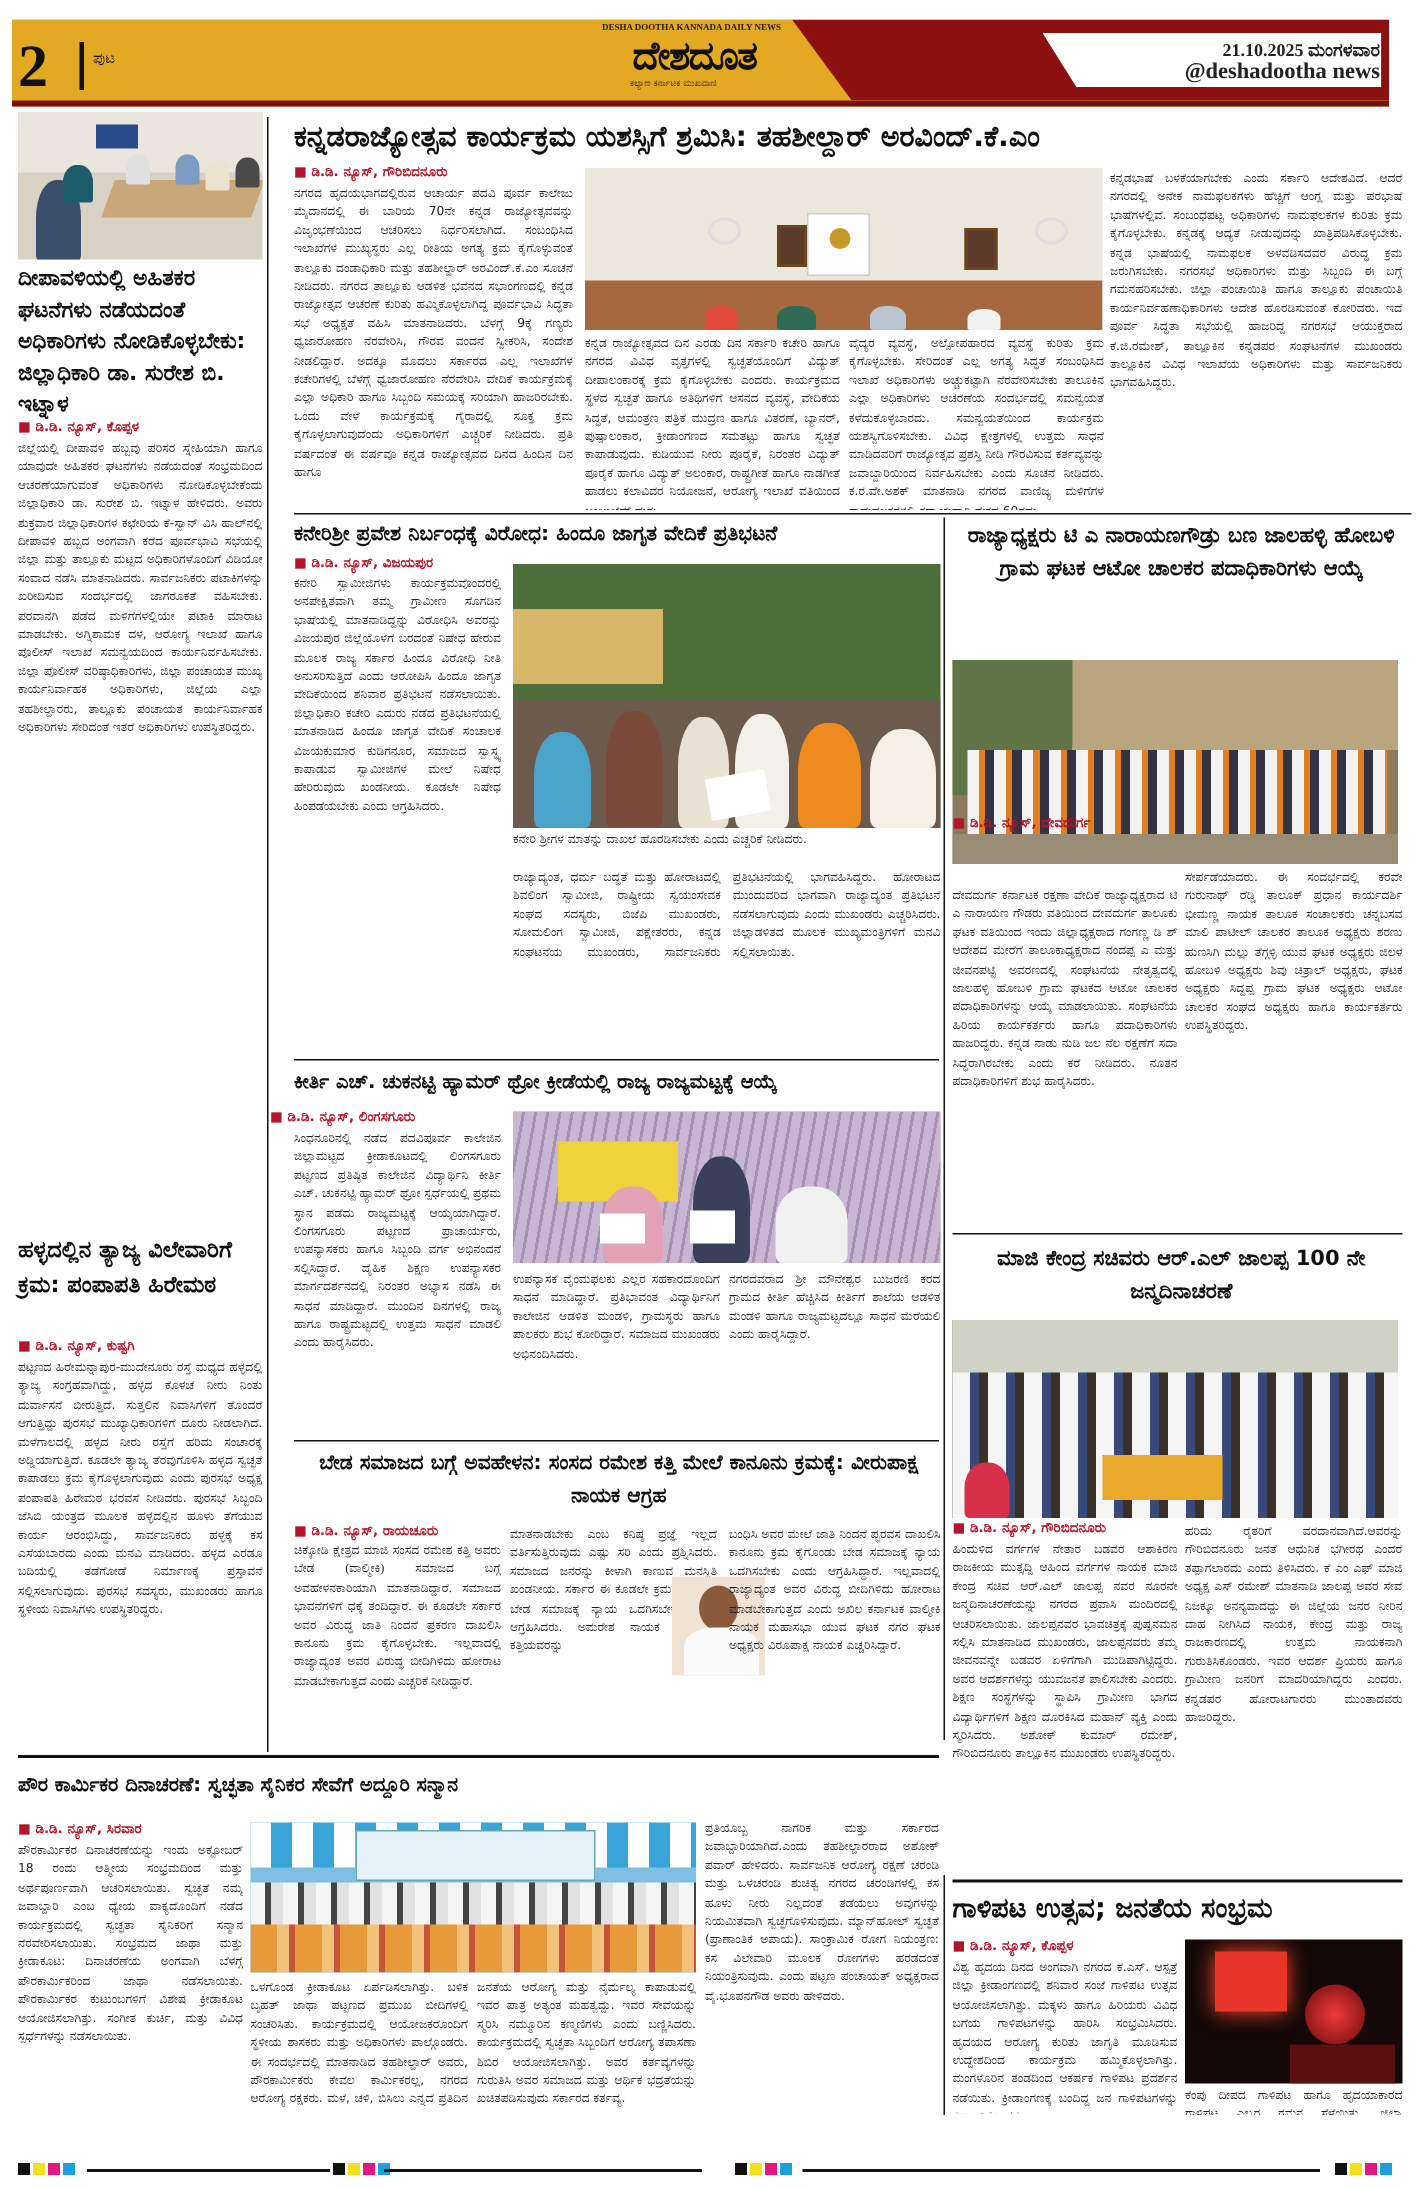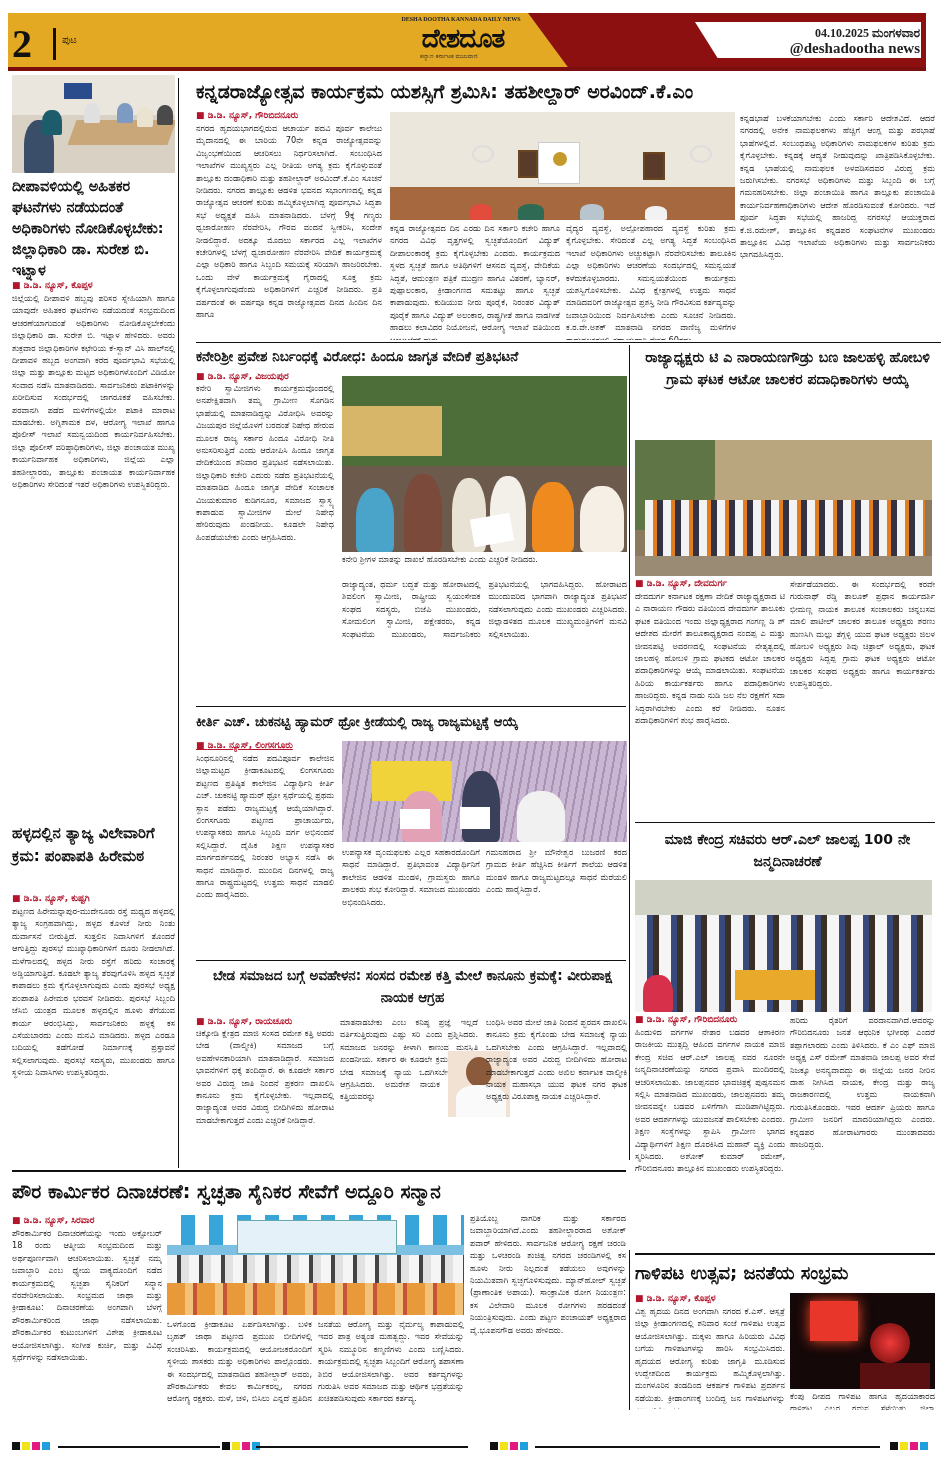--- a/index.html
+++ b/index.html
@@ -38,21 +38,21 @@
 <div class="abs masthead"></div>
 <div class="abs mh-red"></div>
 <div class="abs mh-bottom"></div>
 <div class="abs mh-datebox"></div>
 <div class="abs page-num">2</div>
 <div class="abs page-bar"></div>
 <div class="abs page-label">ಪುಟ</div>
 <div class="abs tagline-top">DESHA DOOTHA KANNADA DAILY NEWS</div>
 <div class="abs logo">ದೇಶದೂತ</div>
 <div class="abs logo-sub">ಕಲ್ಯಾಣ ಕರ್ನಾಟಕ ಮುಖವಾಣಿ</div>
-<div class="abs date">04.10.2025 ಮಂಗಳವಾರ</div>
+<div class="abs date">21.10.2025 ಮಂಗಳವಾರ</div>
 <div class="abs handle">@deshadootha news</div>
 
 <div class="abs photo" style="left:12px;top:75px;width:163px;height:98px;background:#d9d2c4;">
   <div style="position:absolute;left:0;top:0;width:163px;height:40px;background:#eae6de;"></div>
   <div style="position:absolute;left:52px;top:8px;width:28px;height:16px;background:#2a4b8c;"></div>
   <div style="position:absolute;left:60px;top:45px;width:100px;height:25px;background:#c9a779;transform:skewX(-20deg);"></div>
   <div class="crowd" style="left:12px;top:45px;width:30px;height:55px;background:#3a4e6a;"></div>
   <div class="crowd" style="left:30px;top:35px;width:20px;height:25px;background:#1d5c6a;"></div>
   <div class="crowd" style="left:72px;top:28px;width:16px;height:20px;background:#e0e0e0;"></div>
   <div class="crowd" style="left:105px;top:28px;width:16px;height:20px;background:#7d9ac2;"></div>
@@ -110,40 +110,40 @@
 
 <div class="abs rule-v" style="left:629px;top:345px;height:815px;width:1px;"></div>
 
 <div class="abs h-big" style="left:640px;top:346px;width:295px;font-size:14px;line-height:22px;text-align:center;">ರಾಜ್ಯಾಧ್ಯಕ್ಷರು ಟಿ ಎ ನಾರಾಯಣಗೌಡ್ರು ಬಣ ಜಾಲಹಳ್ಳಿ ಹೋಬಳಿ ಗ್ರಾಮ ಘಟಕ ಆಟೋ ಚಾಲಕರ ಪದಾಧಿಕಾರಿಗಳು ಆಯ್ಕೆ</div>
 <div class="abs photo" style="left:635px;top:440px;width:297px;height:136px;background:#8c7a5e;">
   <div style="position:absolute;left:0;top:0;width:297px;height:60px;background:#b9a57e;"></div>
   <div style="position:absolute;left:0;top:0;width:80px;height:90px;background:#5f7545;border-radius:0 0 40% 0;"></div>
   <div style="position:absolute;left:10px;top:60px;width:280px;height:56px;background:repeating-linear-gradient(90deg,#f3f3f3 0 8px,#e27e20 8px 12px,#334 12px 18px);"></div>
   <div style="position:absolute;left:0;top:116px;width:297px;height:20px;background:#9a8c74;"></div>
 </div>
-<div class="abs byline" style="left:635px;top:578px;">ಡಿ.ಡಿ. ನ್ಯೂಸ್, ದೇವದುರ್ಗ</div>
+<div class="abs byline" style="left:635px;top:544px;">ಡಿ.ಡಿ. ನ್ಯೂಸ್, ದೇವದುರ್ಗ</div>
 <div class="abs body" style="left:635px;top:590px;width:150px;height:230px;">ದೇವದುರ್ಗ ಕರ್ನಾಟಕ ರಕ್ಷಣಾ ವೇದಿಕೆ ರಾಜ್ಯಾಧ್ಯಕ್ಷರಾದ ಟಿ ಎ ನಾರಾಯಣ ಗೌಡರು ವತಿಯಿಂದ ದೇವದುರ್ಗ ತಾಲೂಕು ಘಟಕ ವತಿಯಿಂದ ಇಂದು ಜಿಲ್ಲಾಧ್ಯಕ್ಷರಾದ ಗಂಗಣ್ಣ ಡಿ ಶ್ ಆದೇಶದ ಮೇರೆಗೆ ತಾಲೂಕಾಧ್ಯಕ್ಷರಾದ ನಂದಪ್ಪ ಎ ಮತ್ತು ಜೀವನಪಟ್ಟಿ ಅವರಣದಲ್ಲಿ ಸಂಘಟನೆಯ ನೇತೃತ್ವದಲ್ಲಿ ಜಾಲಹಳ್ಳಿ ಹೋಬಳಿ ಗ್ರಾಮ ಘಟಕದ ಆಟೋ ಚಾಲಕರ ಪದಾಧಿಕಾರಿಗಳನ್ನು ಆಯ್ಕೆ ಮಾಡಲಾಯಿತು. ಸಂಘಟನೆಯ ಹಿರಿಯ ಕಾರ್ಯಕರ್ತರು ಹಾಗೂ ಪದಾಧಿಕಾರಿಗಳು ಹಾಜರಿದ್ದರು. ಕನ್ನಡ ನಾಡು ನುಡಿ ಜಲ ನೆಲ ರಕ್ಷಣೆಗೆ ಸದಾ ಸಿದ್ಧರಾಗಿರಬೇಕು ಎಂದು ಕರೆ ನೀಡಿದರು. ನೂತನ ಪದಾಧಿಕಾರಿಗಳಿಗೆ ಶುಭ ಹಾರೈಸಿದರು.</div>
 <div class="abs body" style="left:790px;top:578px;width:145px;height:242px;">ಸೇರ್ಪಡೆಯಾದರು. ಈ ಸಂದರ್ಭದಲ್ಲಿ ಕರವೇ ಗುರುನಾಥ್ ರೆಡ್ಡಿ ತಾಲೂಕ್ ಪ್ರಧಾನ ಕಾರ್ಯದರ್ಶಿ ಭೀಮಣ್ಣ ನಾಯಕ ತಾಲೂಕ ಸಂಚಾಲಕರು ಚನ್ನಬಸವ ಮಾಲಿ ಪಾಟೀಲ್ ಚಾಲಕರ ತಾಲೂಕ ಅಧ್ಯಕ್ಷರು ಶರಣು ಹುಣಸಿಗಿ ಮಲ್ಲು ತೆಗ್ಗಳ್ಳಿ ಯುವ ಘಟಕ ಅಧ್ಯಕ್ಷರು ಜಿಲಳ ಹೋಬಳಿ ಅಧ್ಯಕ್ಷರು ಶಿವು ಚಿತ್ರಾಲ್ ಅಧ್ಯಕ್ಷರು, ಘಟಕ ಅಧ್ಯಕ್ಷರು ಸಿದ್ದಪ್ಪ ಗ್ರಾಮ ಘಟಕ ಅಧ್ಯಕ್ಷರು ಆಟೋ ಚಾಲಕರ ಸಂಘದ ಅಧ್ಯಕ್ಷರು ಹಾಗೂ ಕಾರ್ಯಕರ್ತರು ಉಪಸ್ಥಿತರಿದ್ದರು.</div>
 
 <div class="abs rule-h" style="left:196px;top:706px;width:430px;height:1px;"></div>
 
 <div class="abs h-big" style="left:196px;top:711px;width:430px;font-size:13px;line-height:22px;white-space:nowrap;">ಕೀರ್ತಿ ಎಚ್. ಚುಕನಟ್ಟಿ ಹ್ಯಾಮರ್ ಥ್ರೋ ಕ್ರೀಡೆಯಲ್ಲಿ ರಾಜ್ಯ ರಾಜ್ಯಮಟ್ಟಕ್ಕೆ ಆಯ್ಕೆ</div>
-<div class="abs byline" style="left:196px;top:740px;text-decoration:underline;">ಡಿ.ಡಿ. ನ್ಯೂಸ್, ಲಿಂಗಸಗೂರು</div>
+<div class="abs byline" style="left:180px;top:740px;">ಡಿ.ಡಿ. ನ್ಯೂಸ್, ಲಿಂಗಸಗೂರು</div>
 <div class="abs body" style="left:196px;top:752px;width:138px;height:200px;">ಸಿಂಧನೂರಿನಲ್ಲಿ ನಡೆದ ಪದವಿಪೂರ್ವ ಕಾಲೇಜಿನ ಜಿಲ್ಲಾಮಟ್ಟದ ಕ್ರೀಡಾಕೂಟದಲ್ಲಿ ಲಿಂಗಸಗೂರು ಪಟ್ಟಣದ ಪ್ರತಿಷ್ಠಿತ ಕಾಲೇಜಿನ ವಿದ್ಯಾರ್ಥಿನಿ ಕೀರ್ತಿ ಎಚ್. ಚುಕನಟ್ಟಿ ಹ್ಯಾಮರ್ ಥ್ರೋ ಸ್ಪರ್ಧೆಯಲ್ಲಿ ಪ್ರಥಮ ಸ್ಥಾನ ಪಡೆದು ರಾಜ್ಯಮಟ್ಟಕ್ಕೆ ಆಯ್ಕೆಯಾಗಿದ್ದಾರೆ. ಲಿಂಗಸಗೂರು ಪಟ್ಟಣದ ಪ್ರಾಚಾರ್ಯರು, ಉಪನ್ಯಾಸಕರು ಹಾಗೂ ಸಿಬ್ಬಂದಿ ವರ್ಗ ಅಭಿನಂದನೆ ಸಲ್ಲಿಸಿದ್ದಾರೆ. ದೈಹಿಕ ಶಿಕ್ಷಣ ಉಪನ್ಯಾಸಕರ ಮಾರ್ಗದರ್ಶನದಲ್ಲಿ ನಿರಂತರ ಅಭ್ಯಾಸ ನಡೆಸಿ ಈ ಸಾಧನೆ ಮಾಡಿದ್ದಾರೆ. ಮುಂದಿನ ದಿನಗಳಲ್ಲಿ ರಾಜ್ಯ ಹಾಗೂ ರಾಷ್ಟ್ರಮಟ್ಟದಲ್ಲಿ ಉತ್ತಮ ಸಾಧನೆ ಮಾಡಲಿ ಎಂದು ಹಾರೈಸಿದರು.</div>
 <div class="abs photo" style="left:342px;top:741px;width:285px;height:101px;background:#bba7c8;">
   <div style="position:absolute;left:0;top:0;width:285px;height:101px;background:repeating-linear-gradient(100deg,#c8b6d2 0 6px,#a892b4 6px 8px);"></div>
   <div style="position:absolute;left:30px;top:20px;width:80px;height:40px;background:#f0d23a;"></div>
   <div class="crowd" style="left:60px;top:50px;width:40px;height:51px;background:#e3a1b6;"></div>
   <div class="crowd" style="left:120px;top:30px;width:38px;height:71px;background:#3a3f5a;"></div>
   <div class="crowd" style="left:175px;top:50px;width:48px;height:51px;background:#f1f1f1;"></div>
   <div style="position:absolute;left:58px;top:68px;width:30px;height:20px;background:#fff;"></div>
   <div style="position:absolute;left:118px;top:66px;width:30px;height:22px;background:#fff;"></div>
 </div>
 <div class="abs body" style="left:342px;top:846px;width:138px;height:106px;">ಉಪನ್ಯಾಸಕ ವೃಂಮಫಲಕು ಎಲ್ಲರ ಸಹಕಾರದೊಂದಿಗೆ ಸಾಧನೆ ಮಾಡಿದ್ದಾರೆ. ಪ್ರತಿಭಾವಂತ ವಿದ್ಯಾರ್ಥಿನಿಗೆ ಕಾಲೇಜಿನ ಆಡಳಿತ ಮಂಡಳಿ, ಗ್ರಾಮಸ್ಥರು ಹಾಗೂ ಪಾಲಕರು ಶುಭ ಕೋರಿದ್ದಾರೆ. ಸಮಾಜದ ಮುಖಂಡರು ಅಭಿನಂದಿಸಿದರು.</div>
-<div class="abs body" style="left:486px;top:846px;width:141px;height:106px;">ಗಮನಹರಾದ ಶ್ರೀ ಮೌನೇಶ್ವರ ಬುಜರಣಿ ಕರದ ಗ್ರಾಮದ ಕೀರ್ತಿ ಹೆಚ್ಚಿಸಿದ ಕೀರ್ತಿಗೆ ಶಾಲೆಯ ಆಡಳಿತ ಮಂಡಳಿ ಹಾಗೂ ರಾಜ್ಯಮಟ್ಟದಲ್ಲೂ ಸಾಧನೆ ಮೆರೆಯಲಿ ಎಂದು ಹಾರೈಸಿದ್ದಾರೆ.</div>
+<div class="abs body" style="left:486px;top:846px;width:141px;height:106px;">ನಗರದವರಾದ ಶ್ರೀ ಮೌನೇಶ್ವರ ಬುಜರಣಿ ಕರದ ಗ್ರಾಮದ ಕೀರ್ತಿ ಹೆಚ್ಚಿಸಿದ ಕೀರ್ತಿಗೆ ಶಾಲೆಯ ಆಡಳಿತ ಮಂಡಳಿ ಹಾಗೂ ರಾಜ್ಯಮಟ್ಟದಲ್ಲೂ ಸಾಧನೆ ಮೆರೆಯಲಿ ಎಂದು ಹಾರೈಸಿದ್ದಾರೆ.</div>
 
 <div class="abs rule-h" style="left:635px;top:822px;width:300px;height:1px;"></div>
 
 <div class="abs h-big" style="left:640px;top:828px;width:295px;font-size:14px;line-height:22px;text-align:center;">ಮಾಜಿ ಕೇಂದ್ರ ಸಚಿವರು ಆರ್.ಎಲ್ ಜಾಲಪ್ಪ 100 ನೇ ಜನ್ಮದಿನಾಚರಣೆ</div>
 <div class="abs photo" style="left:635px;top:880px;width:297px;height:132px;background:#6a7058;">
   <div style="position:absolute;left:0;top:0;width:297px;height:40px;background:#cfd2c5;"></div>
   <div style="position:absolute;left:0;top:35px;width:297px;height:97px;background:repeating-linear-gradient(90deg,#f5f5f5 0 12px,#384a7a 12px 18px,#3a3028 18px 24px);"></div>
   <div style="position:absolute;left:100px;top:90px;width:80px;height:30px;background:#e9a92a;"></div>
   <div class="crowd" style="left:8px;top:95px;width:30px;height:37px;background:#d6304a;"></div>
 </div>
@@ -158,21 +158,21 @@
 <div class="abs body" style="left:196px;top:1028px;width:138px;height:138px;font-family:Liberation Serif, serif;">ಚಿಕ್ಕೋಡಿ ಕ್ಷೇತ್ರದ ಮಾಜಿ ಸಂಸದ ರಮೇಶ ಕತ್ತಿ ಅವರು ಬೇಡ (ವಾಲ್ಮೀಕಿ) ಸಮಾಜದ ಬಗ್ಗೆ ಅವಹೇಳನಕಾರಿಯಾಗಿ ಮಾತನಾಡಿದ್ದಾರೆ. ಸಮಾಜದ ಭಾವನೆಗಳಿಗೆ ಧಕ್ಕೆ ತಂದಿದ್ದಾರೆ. ಈ ಕೂಡಲೇ ಸರ್ಕಾರ ಅವರ ವಿರುದ್ಧ ಜಾತಿ ನಿಂದನೆ ಪ್ರಕರಣ ದಾಖಲಿಸಿ ಕಾನೂನು ಕ್ರಮ ಕೈಗೊಳ್ಳಬೇಕು. ಇಲ್ಲವಾದಲ್ಲಿ ರಾಜ್ಯಾದ್ಯಂತ ಅವರ ವಿರುದ್ಧ ಬೀದಿಗಿಳಿದು ಹೋರಾಟ ಮಾಡಬೇಕಾಗುತ್ತದೆ ಎಂದು ಎಚ್ಚರಿಕೆ ನೀಡಿದ್ದಾರೆ.</div>
 <div class="abs body" style="left:340px;top:1016px;width:138px;height:150px;">ಮಾತನಾಡಬೇಕು ಎಂಬ ಕನಿಷ್ಠ ಪ್ರಜ್ಞೆ ಇಲ್ಲದೆ ವರ್ತಿಸುತ್ತಿರುವುದು ಎಷ್ಟು ಸರಿ ಎಂದು ಪ್ರಶ್ನಿಸಿದರು. ಸಮಾಜದ ಜನರನ್ನು ಕೀಳಾಗಿ ಕಾಣುವ ಮನಸ್ಥಿತಿ ಖಂಡನೀಯ. ಸರ್ಕಾರ ಈ ಕೂಡಲೇ ಕ್ರಮ ಕೈಗೊಂಡು ಬೇಡ ಸಮಾಜಕ್ಕೆ ನ್ಯಾಯ ಒದಗಿಸಬೇಕು ಎಂದು ಆಗ್ರಹಿಸಿದರು. ಅಮರೇಶ ನಾಯಕ ಮಾಡಿರುವ ಕತ್ತಿಯವರನ್ನು</div>
 <div class="abs photo" style="left:448px;top:1051px;width:62px;height:66px;background:#f1e2d4;">
   <div style="position:absolute;left:18px;top:6px;width:26px;height:30px;background:#8a5a3a;border-radius:50%;"></div>
   <div style="position:absolute;left:8px;top:34px;width:50px;height:32px;background:#fafafa;border-radius:40% 40% 0 0;"></div>
 </div>
 <div class="abs body" style="left:486px;top:1016px;width:141px;height:150px;">ಬಂಧಿಸಿ ಅವರ ಮೇಲೆ ಜಾತಿ ನಿಂದನೆ ಪ್ಭರವಸ ದಾಖಲಿಸಿ ಕಾನೂನು ಕ್ರಮ ಕೈಗೊಂಡು ಬೇಡ ಸಮಾಜಕ್ಕೆ ನ್ಯಾಯ ಒದಗಿಸಬೇಕು ಎಂದು ಆಗ್ರಹಿಸಿದ್ದಾರೆ. ಇಲ್ಲವಾದಲ್ಲಿ ರಾಜ್ಯಾದ್ಯಂತ ಅವರ ವಿರುದ್ಧ ಬೀದಿಗಿಳಿದು ಹೋರಾಟ ಮಾಡಬೇಕಾಗುತ್ತದೆ ಎಂದು ಅಖಿಲ ಕರ್ನಾಟಕ ವಾಲ್ಮೀಕಿ ನಾಯಕ ಮಹಾಸಭಾ ಯುವ ಘಟಕ ನಗರ ಘಟಕ ಅಧ್ಯಕ್ಷರು ವಿರೂಪಾಕ್ಷ ನಾಯಕ ಎಚ್ಚರಿಸಿದ್ದಾರೆ.</div>
 
 <div class="abs rule-h" style="left:12px;top:1170px;width:614px;height:2px;"></div>
 
-<div class="abs h-big" style="left:12px;top:1174px;width:618px;font-size:19px;line-height:34px;white-space:nowrap;">ಪೌರ ಕಾರ್ಮಿಕರ ದಿನಾಚರಣೆ: ಸ್ವಚ್ಛತಾ ಸೈನಿಕರ ಸೇವೆಗೆ ಅದ್ದೂರಿ ಸನ್ಮಾನ</div>
+<div class="abs h-big" style="left:12px;top:1174px;width:618px;font-size:13px;line-height:34px;white-space:nowrap;">ಪೌರ ಕಾರ್ಮಿಕರ ದಿನಾಚರಣೆ: ಸ್ವಚ್ಛತಾ ಸೈನಿಕರ ಸೇವೆಗೆ ಅದ್ದೂರಿ ಸನ್ಮಾನ</div>
 <div class="abs byline" style="left:12px;top:1215px;">ಡಿ.ಡಿ. ನ್ಯೂಸ್, ಸಿರವಾರ</div>
 <div class="abs body" style="left:12px;top:1227px;width:150px;height:180px;">ಪೌರಕಾರ್ಮಿಕರ ದಿನಾಚರಣೆಯನ್ನು ಇಂದು ಅಕ್ಟೋಬರ್ 18 ರಂದು ಆತ್ಮೀಯ ಸಂಭ್ರಮದಿಂದ ಮತ್ತು ಅರ್ಥಪೂರ್ಣವಾಗಿ ಆಚರಿಸಲಾಯಿತು. ಸ್ವಚ್ಛತೆ ನಮ್ಮ ಜವಾಬ್ದಾರಿ ಎಂಬ ಧ್ಯೇಯ ವಾಕ್ಯದೊಂದಿಗೆ ನಡೆದ ಕಾರ್ಯಕ್ರಮದಲ್ಲಿ ಸ್ವಚ್ಛತಾ ಸೈನಿಕರಿಗೆ ಸನ್ಮಾನ ನೆರವೇರಿಸಲಾಯಿತು. ಸಂಭ್ರಮದ ಜಾಥಾ ಮತ್ತು ಕ್ರೀಡಾಕೂಟ: ದಿನಾಚರಣೆಯ ಅಂಗವಾಗಿ ಬೆಳಗ್ಗೆ ಪೌರಕಾರ್ಮಿಕರಿಂದ ಜಾಥಾ ನಡೆಸಲಾಯಿತು. ಪೌರಕಾರ್ಮಿಕರ ಕುಟುಂಬಗಳಿಗೆ ವಿಶೇಷ ಕ್ರೀಡಾಕೂಟ ಆಯೋಜಿಸಲಾಗಿತ್ತು. ಸಂಗೀತ ಕುರ್ಚಿ, ಮತ್ತು ವಿವಿಧ ಸ್ಪರ್ಧೆಗಳನ್ನು ನಡೆಸಲಾಯಿತು.</div>
 <div class="abs photo" style="left:167px;top:1215px;width:297px;height:100px;background:#7dc0e4;">
   <div style="position:absolute;left:0;top:0;width:297px;height:30px;background:repeating-linear-gradient(90deg,#ffffff 0 14px,#37a4da 14px 28px);"></div>
   <div style="position:absolute;left:70px;top:5px;width:160px;height:34px;background:#e4f1f8;border:1px solid #6aa;"></div>
   <div style="position:absolute;left:0;top:40px;width:297px;height:30px;background:repeating-linear-gradient(90deg,#f5f5f5 0 10px,#444 10px 14px,#e2e2e2 14px 22px);"></div>
   <div style="position:absolute;left:0;top:68px;width:297px;height:32px;background:repeating-linear-gradient(90deg,#e89a3a 0 18px,#f3c27a 18px 26px,#c6543a 26px 30px);"></div>
 </div>
 <div class="abs body" style="left:167px;top:1318px;width:145px;height:90px;">ಒಳಗೊಂಡ ಕ್ರೀಡಾಕೂಟ ಏರ್ಪಡಿಸಲಾಗಿತ್ತು. ಬಳಿಕ ಬೃಹತ್ ಜಾಥಾ ಪಟ್ಟಣದ ಪ್ರಮುಖ ಬೀದಿಗಳಲ್ಲಿ ಸಂಚರಿಸಿತು. ಕಾರ್ಯಕ್ರಮದಲ್ಲಿ ಆಯೋಜಕರೊಂದಿಗೆ ಸ್ಥಳೀಯ ಶಾಸಕರು ಮತ್ತು ಅಧಿಕಾರಿಗಳು ಪಾಲ್ಗೊಂಡರು. ಈ ಸಂದರ್ಭದಲ್ಲಿ ಮಾತನಾಡಿದ ತಹಶೀಲ್ದಾರ್ ಅವರು, ಪೌರಕಾರ್ಮಿಕರು ಕೇವಲ ಕಾರ್ಮಿಕರಲ್ಲ, ನಗರದ ಆರೋಗ್ಯ ರಕ್ಷಕರು. ಮಳೆ, ಚಳಿ, ಬಿಸಿಲು ಎನ್ನದೆ ಪ್ರತಿದಿನ ಬೆಳಗ್ಗೆ ಜಾಡಮಾಲಿಯಿಂದ ನಗರದ ಸ್ವಚ್ಛತೆಗಾಗಿ ಶ್ರಮಿಸುವ ಅವರ ಸೇವೆ ಅನನ್ಯ, ನಮ್ಮ</div>
 <div class="abs body" style="left:318px;top:1318px;width:146px;height:90px;">ಜನತೆಯ ಆರೋಗ್ಯ ಮತ್ತು ನೈರ್ಮಲ್ಯ ಕಾಪಾಡುವಲ್ಲಿ ಇವರ ಪಾತ್ರ ಅತ್ಯಂತ ಮಹತ್ವದ್ದು. ಇವರ ಸೇವೆಯನ್ನು ಸ್ಮರಿಸಿ ನಮ್ಮೂರಿನ ಕಣ್ಮಣಿಗಳು ಎಂದು ಬಣ್ಣಿಸಿದರು. ಕಾರ್ಯಕ್ರಮದಲ್ಲಿ ಸ್ವಚ್ಛತಾ ಸಿಬ್ಬಂದಿಗೆ ಆರೋಗ್ಯ ತಪಾಸಣಾ ಶಿಬಿರ ಆಯೋಜಿಸಲಾಗಿತ್ತು. ಅವರ ಕರ್ತವ್ಯಗಳನ್ನು ಗುರುತಿಸಿ ಅವರ ಸಮಾಜದ ಮತ್ತು ಆರ್ಥಿಕ ಭದ್ರತೆಯನ್ನು ಖಚಿತಪಡಿಸುವುದು ಸರ್ಕಾರದ ಕರ್ತವ್ಯ.</div>

